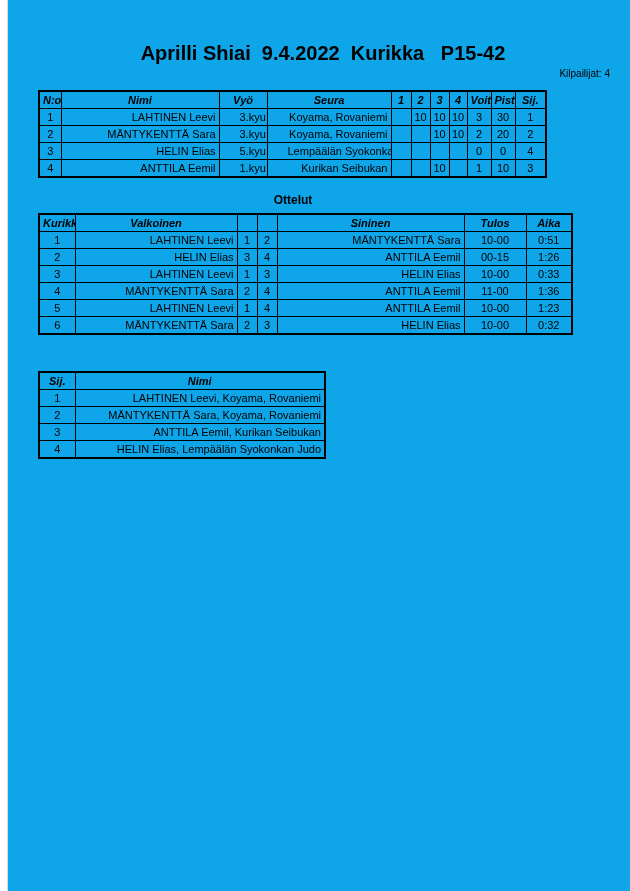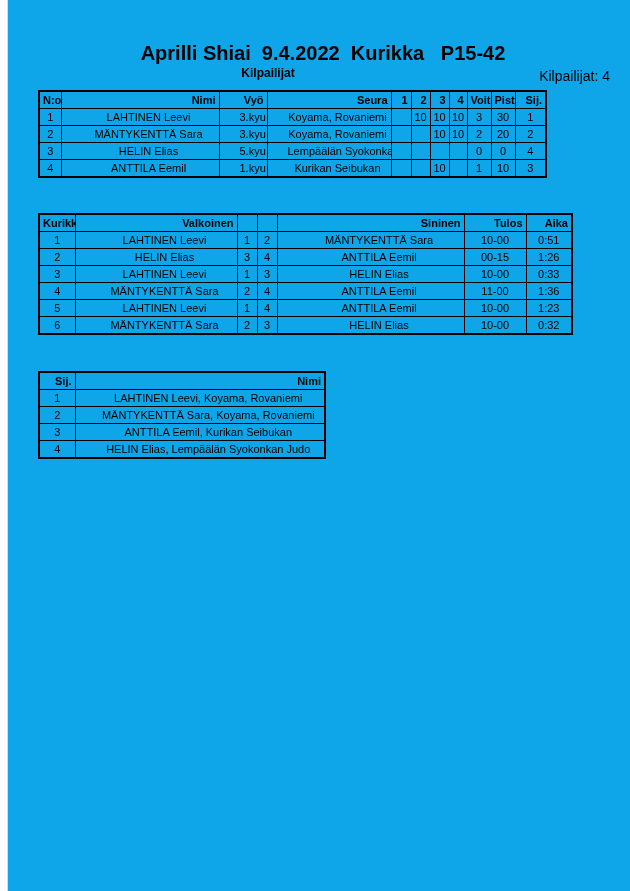--- a/index.html
+++ b/index.html
@@ -13,21 +13,21 @@
     overflow:hidden;
     margin-left:8px;
   }
   .title{
     position:absolute;top:42px;left:0;width:630px;
     text-align:center;font-size:20px;font-weight:bold;
     white-space:pre;
   }
   .count{
     position:absolute;top:68px;right:28px;
-    font-size:14px;
+    font-size:10px;
   }
   .section-heading{
     position:absolute;
     font-size:12px;font-weight:bold;text-align:center;
   }
   .h-kilpailijat{top:66px;left:30px;width:460px;}
   .h-ottelut{top:193px;left:30px;width:510px;}
   .h-tulokset{top:353px;left:30px;width:286px;}
   table{
     position:absolute;
@@ -39,33 +39,32 @@
   .t-ottelut{top:213px;left:30px;width:533px;}
   .t-tulokset{top:371px;left:30px;width:286px;}
   th,td{
     border:1px solid #000;
     font-size:11px;
     height:16px;
     padding:0 3px;
     overflow:hidden;
     white-space:nowrap;
   }
-  th{font-weight:bold;text-align:right;}
+  th{font-weight:bold;text-align:center;font-style:italic;}
   td.c{text-align:center;padding:0 1px;}
-  td.l{text-align:center;padding-left:20px;}
+  td.l{text-align:right;padding-left:20px;}
 </style>
 </head>
 <body>
 
 <div class="page">
 
   <div class="title">Aprilli Shiai  9.4.2022  Kurikka   P15-42</div>
   <div class="count">Kilpailijat: 4</div>
 
-  <div class="section-heading h-kilpailijat">Kilpailijat</div>
 
   <table class="t-kilpailijat">
     <colgroup>
       <col style="width:22px">
         <col style="width:158px">
         <col style="width:48px">
         <col style="width:124px">
       <col style="width:20px">
         <col style="width:19px">
         <col style="width:19px">
@@ -138,20 +137,21 @@
         <td class="c"></td>
         <td class="c">10</td>
         <td class="c"></td>
         <td class="c">1</td>
         <td class="c">10</td>
         <td class="c">3</td>
       </tr>
     </tbody>
   </table>
 
+  <div class="section-heading h-ottelut">Ottelut</div>
 
   <table class="t-ottelut">
     <colgroup>
       <col style="width:36px">
         <col style="width:162px">
         <col style="width:20px">
         <col style="width:20px">
       <col style="width:187px">
         <col style="width:62px">
         <col style="width:46px">

